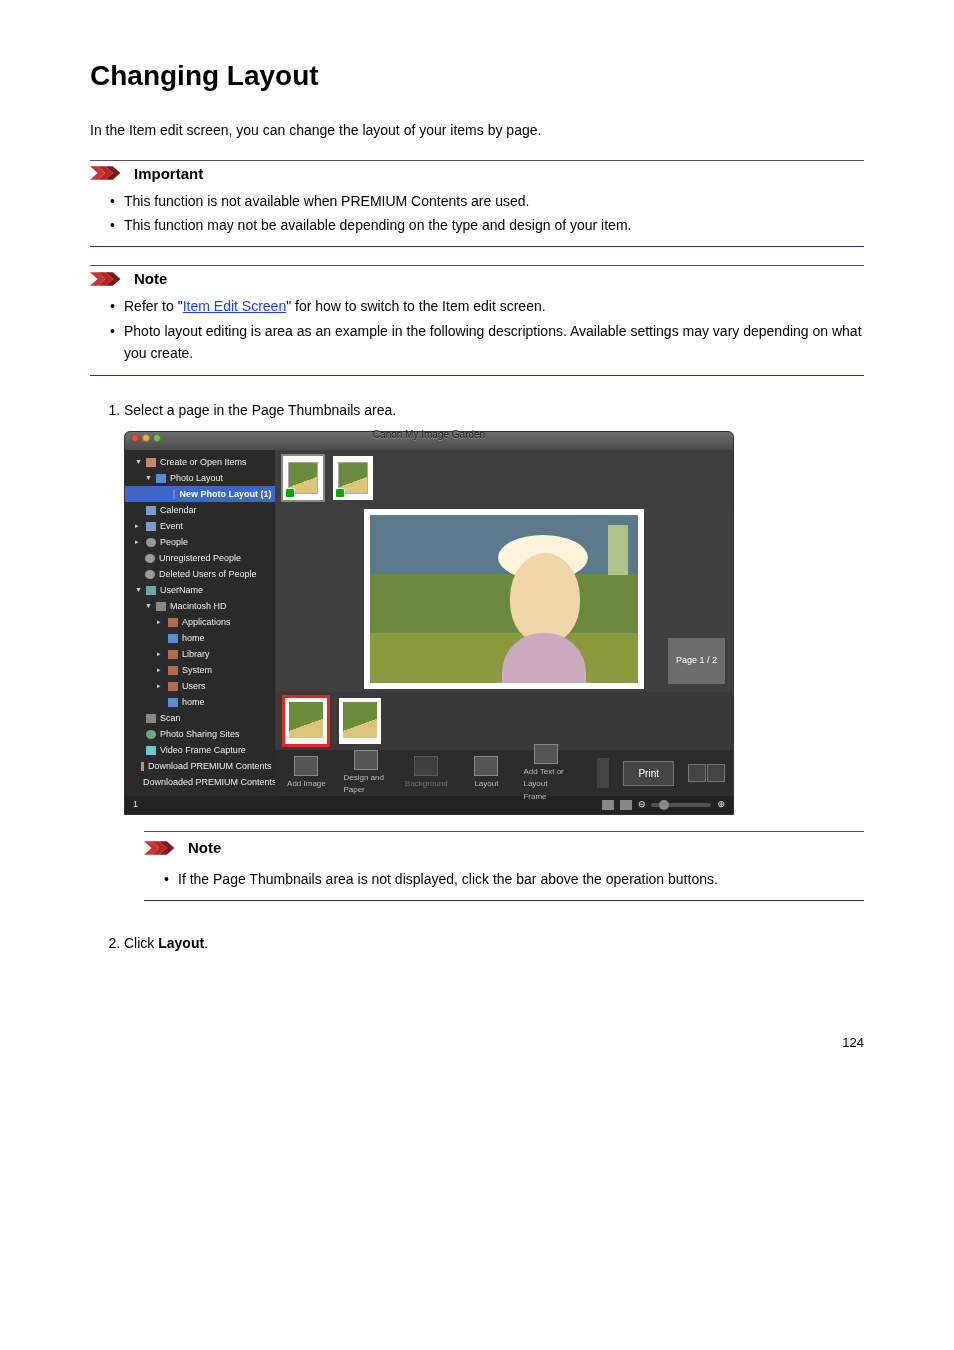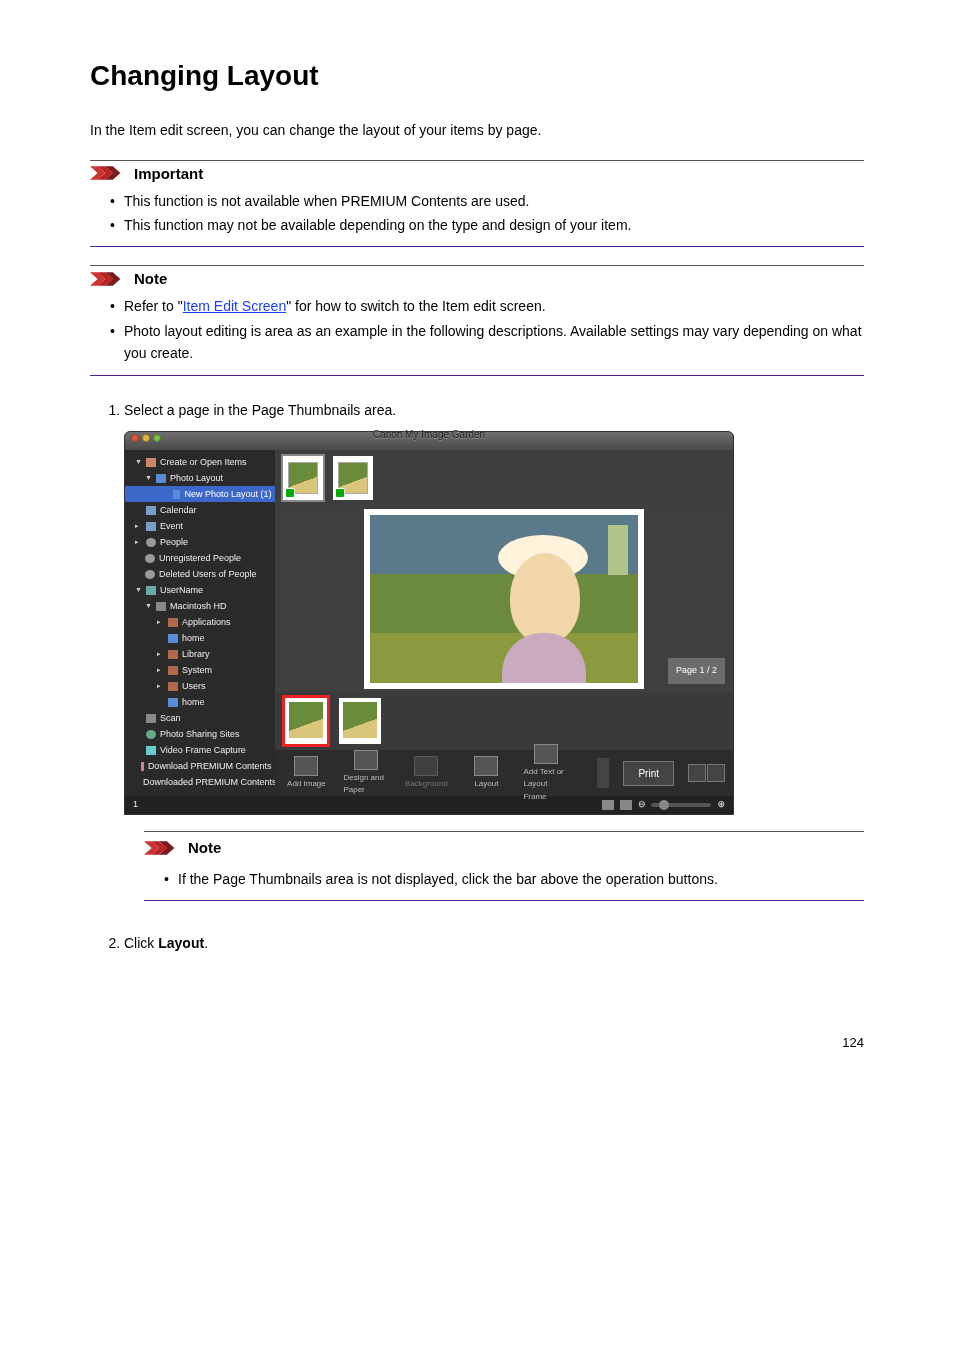--- a/index.html
+++ b/index.html
@@ -112,21 +112,21 @@
     gap: 4px;
     padding: 1px 4px 1px 6px;
     color: #eee;
     font-size: 9px;
     line-height: 14px;
     white-space: nowrap;
   }
   .side-item.lvl1 { padding-left: 10px; }
   .side-item.lvl2 { padding-left: 20px; }
   .side-item.lvl3 { padding-left: 32px; }
-  .side-item.active { background: #3d68c9; color:#fff; font-weight:normal;padding-left:48px; }
+  .side-item.active { background: #3d68c9; color:#fff; font-weight:bold;padding-left:48px; }
   .tri { font-size:7px; width:7px; display:inline-block; color:#ccc; }
   .ic { width:10px; height:9px; display:inline-block; }
   .ic-folder { background:#b0694a; }
   .ic-folder-blue { background:#5a8cd6; }
   .ic-grid { background:#5a8cd6; }
   .ic-cal { background:#7a9cc9; }
   .ic-person { background:#999; border-radius:50%; }
   .ic-monitor { background:#6aa; }
   .ic-hd { background:#888; }
   .ic-scan { background:#888; }
@@ -186,21 +186,21 @@
     position:absolute; right:58px; top:38px; width:70px; height:90px;
     background:#f0d6a8;
     border-radius:50% 50% 45% 45%;
   }
   .hat { position:absolute; right:50px; top:20px; width:90px; height:45px; background:#fff3dc; border-radius:50%; }
   .body { position:absolute; right:52px; bottom:-10px; width:84px; height:60px; background:#c9aabf; border-radius:40px 40px 0 0; }
   .umb { position:absolute; right:10px; top:10px; width:20px; height:50px; background:#b0c48a; }
 
   .page-ind {
     position:absolute; right:8px; bottom:8px;
-    background:#6c6c6c; padding:6px 8px; font-size:9px; color:#fff;
+    background:#6c6c6c; padding:16px 8px; font-size:9px; color:#fff;
   }
 
   .page-thumbs {
     height:58px; background:#3a3a3a; display:flex; gap:12px; padding:6px 10px;
   }
   .pthumb { width:42px; height:46px; background:#fff; position:relative; }
   .pthumb .mini {
     width:34px; height:36px; margin:4px auto 0;
     background: linear-gradient(160deg,#6a8c3a 0 60%, #d9c67b 60% 100%);
   }

